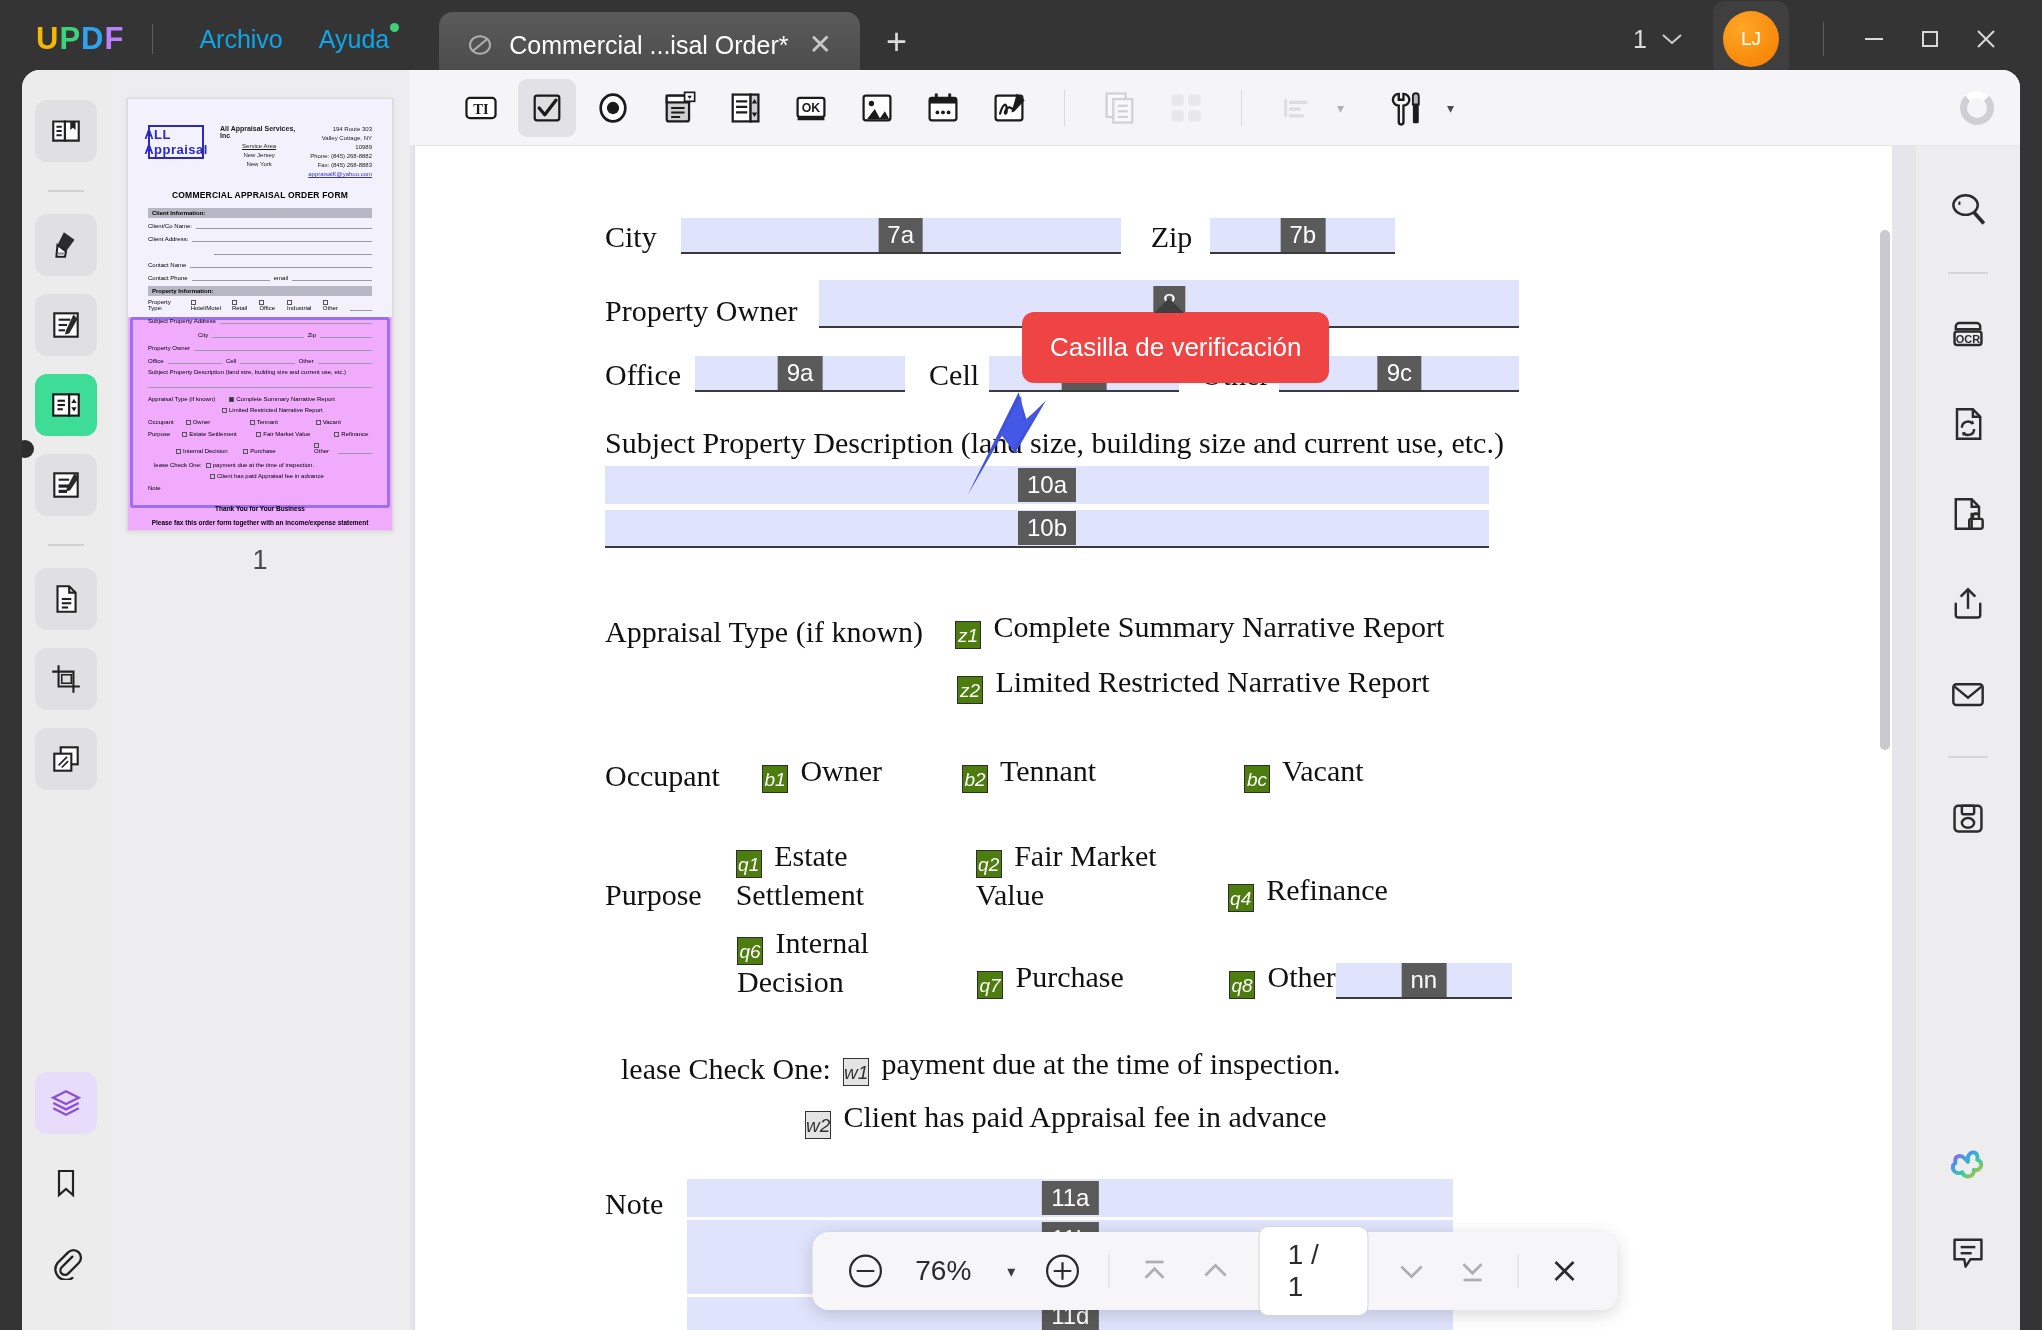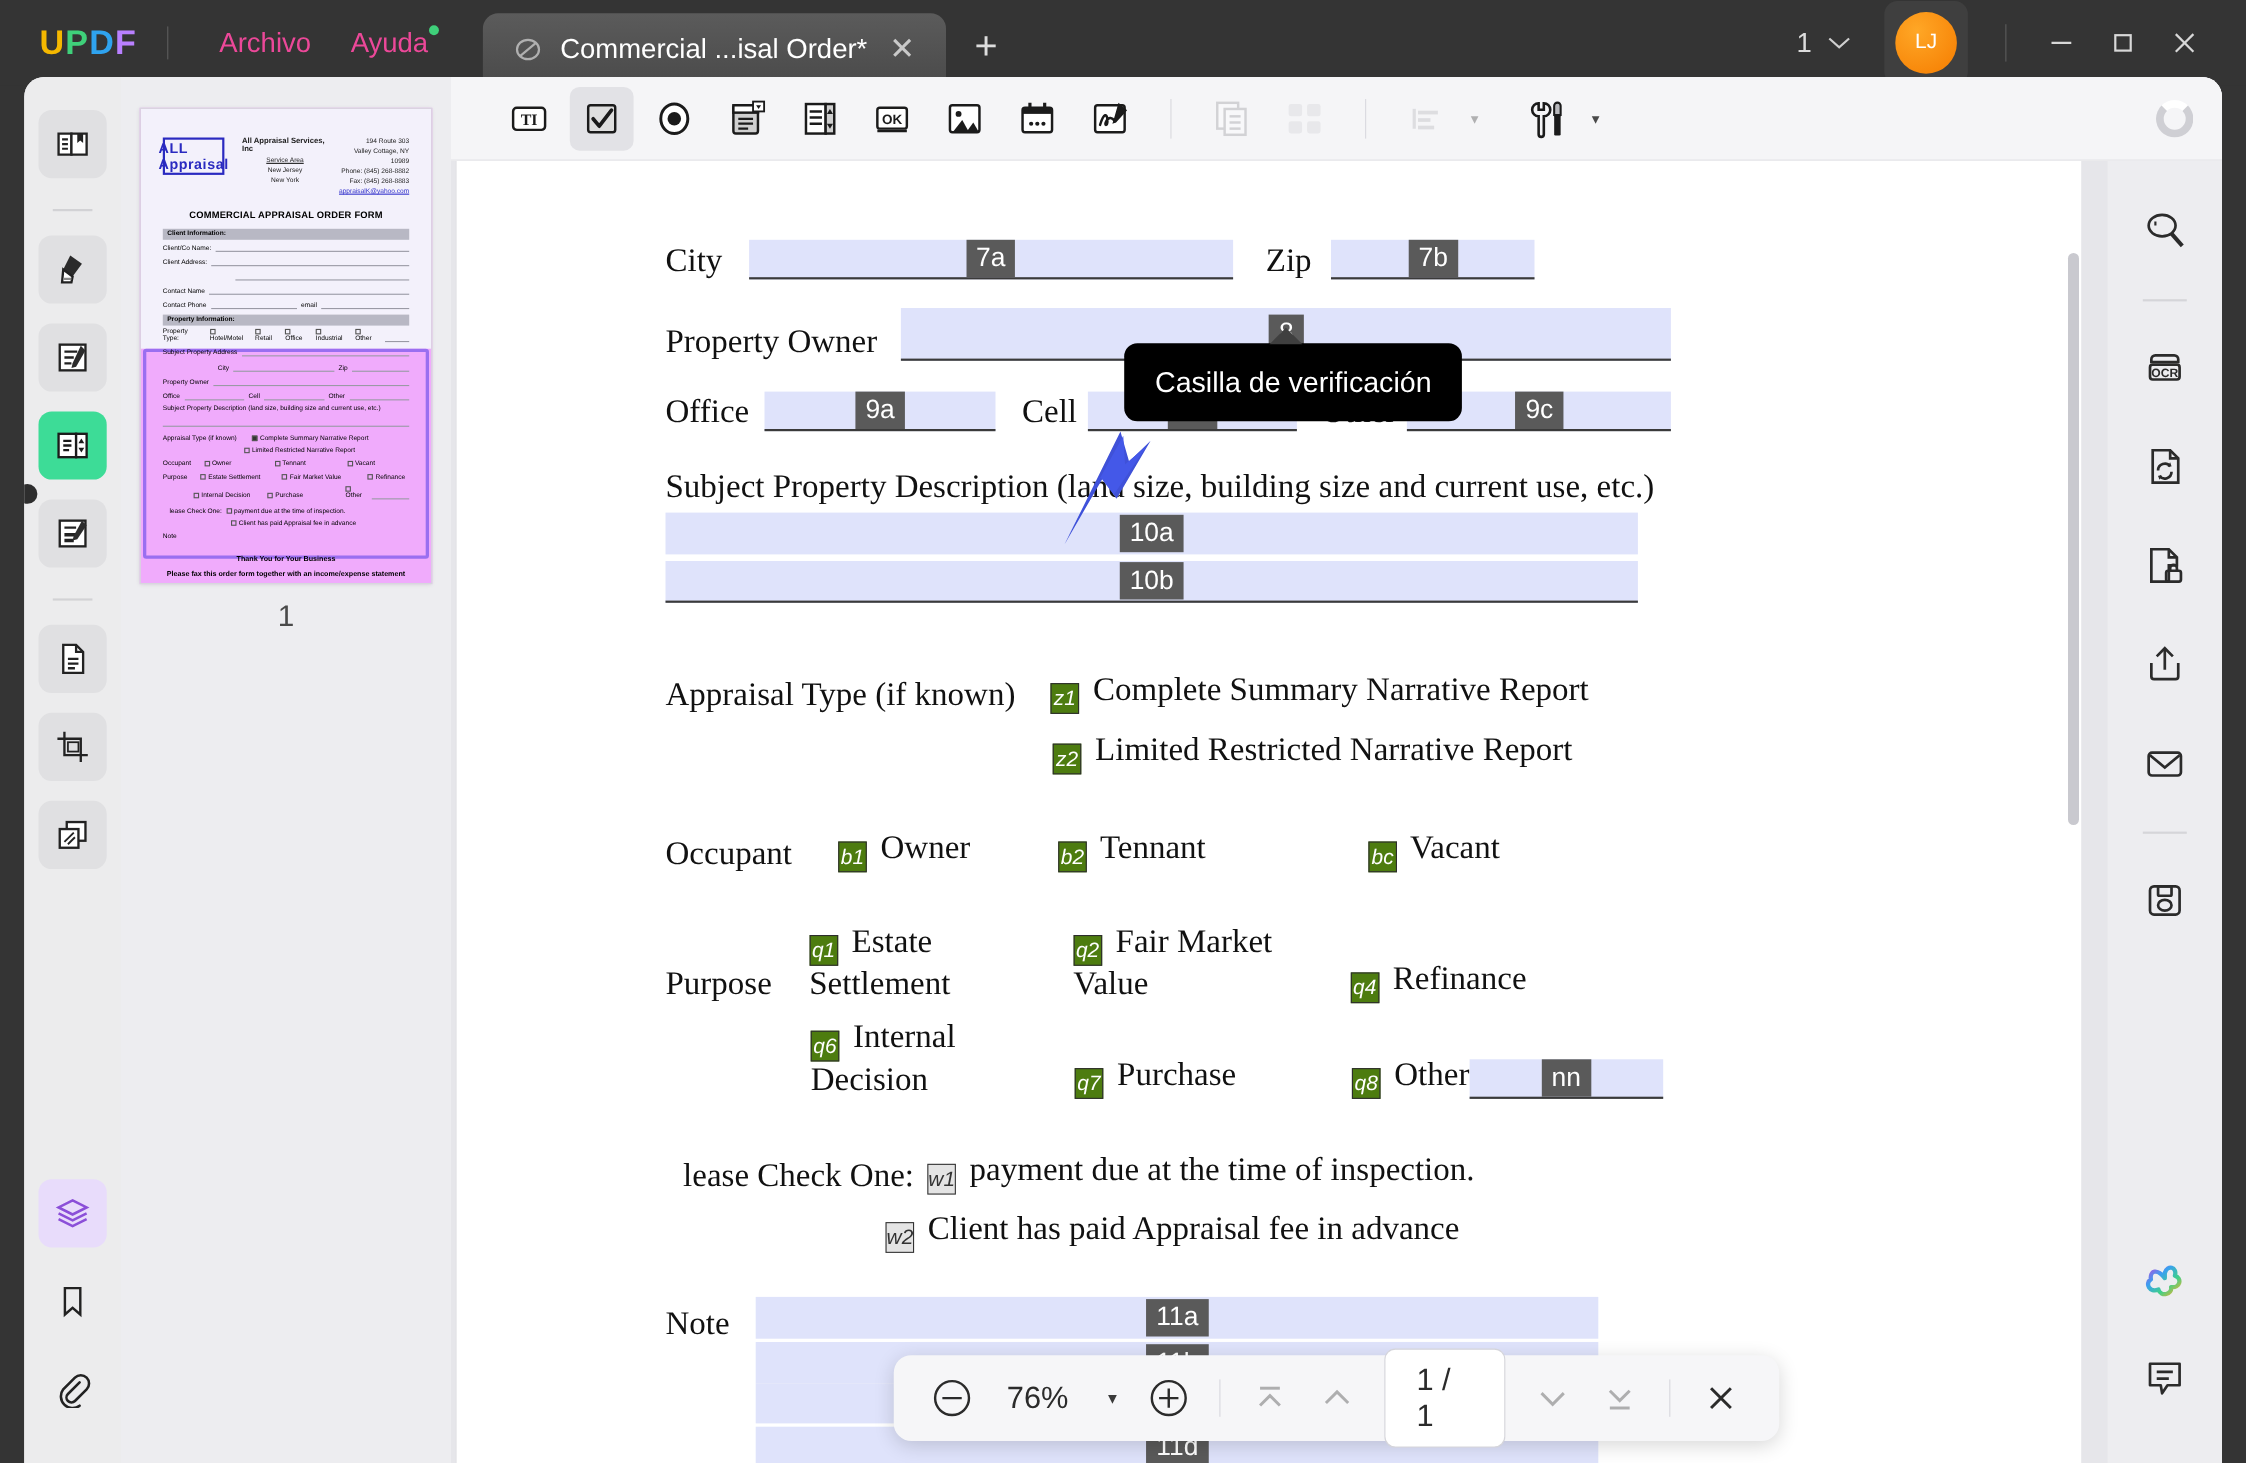--- a/index.html
+++ b/index.html
@@ -24,21 +24,21 @@
   .brand {
     font-size: 31px; font-weight: bold; letter-spacing: 1px;
     margin-left: 36px; display: flex;
   }
   .brand .l1 { color: #f5b800; }
   .brand .l2 { color: #3fd07a; }
   .brand .l3 { color: #2fa3ef; }
   .brand .l4 { color: #b980ff; }
   .vdiv { width: 1px; height: 30px; background: #5c5c5c; margin: 0 28px; }
   .menuitem {
-    color: #ec4899; font-size: 25px; padding: 6px 18px;
+    color: #0ea5e9; font-size: 25px; padding: 6px 18px;
     position: relative; cursor: default;
   }
   .menuitem .dot {
     position: absolute; top: 4px; right: 8px;
     width: 9px; height: 9px; border-radius: 50%; background: #3fd07a;
   }
 
   .tabs { display: flex; align-items: flex-end; height: 78px; margin-left: 32px; }
   .tab {
     display: flex; align-items: center; gap: 14px;
@@ -189,21 +189,21 @@
     background: #4d7c0f; color: #fff;
     font-family: "Liberation Sans", sans-serif; font-size: 19px;
     text-align: center; line-height: 28px;
     vertical-align: -5px; margin-right: 5px;
     border: 1px solid #2d2d2d;
   }
   .chk.light { background: #e4e4e4; color: #333; border-color:#333; }
 
   .tooltip {
     position: absolute; left: 612px; top: 166px;
-    background: #000000; color: #fff;
+    background: #ef4444; color: #fff;
     font-family: "Liberation Sans", sans-serif;
     font-size: 26px; padding: 20px 28px; border-radius: 12px;
     z-index: 9; white-space: nowrap;
   }
   .tooltip:after {
     content: ""; position: absolute; top: -14px; left: 132px;
     border-left: 15px solid transparent; border-right: 15px solid transparent;
     border-bottom: 15px solid #3f3f3f;
   }
   .arrow { position: absolute; left: 545px; top: 238px; z-index: 8; }

